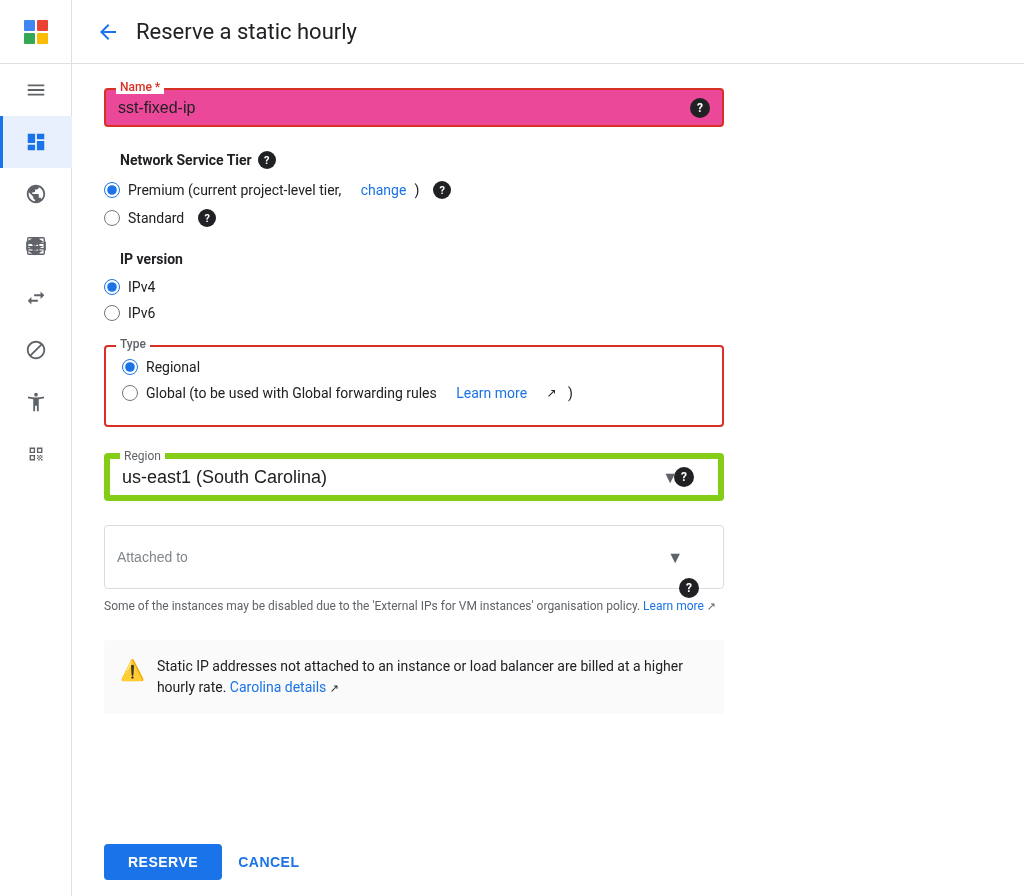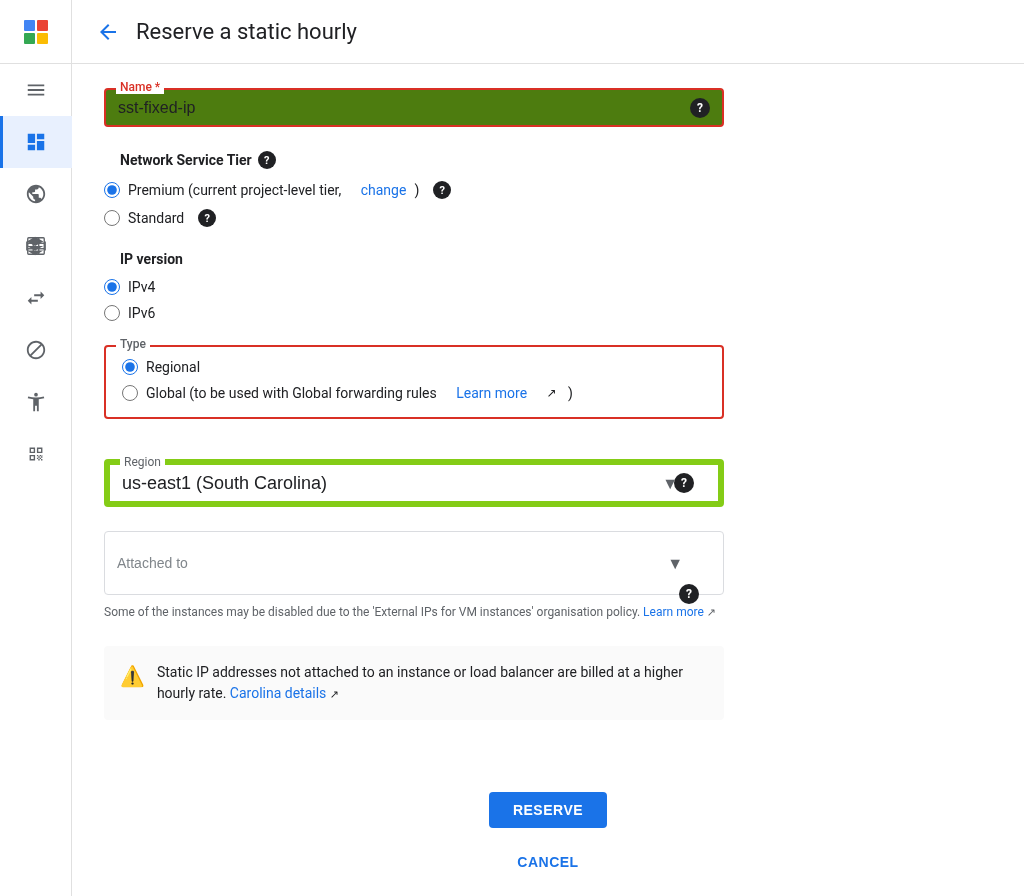--- a/index.html
+++ b/index.html
@@ -92,21 +92,21 @@
       margin-bottom: 24px;
     }
 
     
     .field-container {
       position: relative;
       border: 2px solid #d93025;
       border-radius: 4px;
       padding: 8px 24px 8px 12px;
       max-width: 620px;
-      background: #4d7c0f;
+      background: #ec4899;
     }
     .field-label {
       position: absolute;
       top: -10px;
       left: 10px;
       background: #fff;
       padding: 0 4px;
       font-size: 12px;
       color: #d93025;
       font-weight: 500;
@@ -210,24 +210,24 @@
     .link-text {
       color: #1a73e8;
       cursor: pointer;
       text-decoration: none;
     }
 
     
     .type-section {
       border: 2px solid #d93025;
       border-radius: 4px;
-      padding: 12px 16px 16px 16px;
+      padding: 12px 16px 24px 16px;
       max-width: 620px;
       position: relative;
-      margin-bottom: 40px;
+      margin-bottom: 26px;
     }
     .type-section-label {
       position: absolute;
       top: -10px;
       left: 10px;
       background: #fff;
       padding: 0 4px;
       font-size: 12px;
       color: #5f6368;
       font-weight: 500;
@@ -319,24 +319,22 @@
     .warning-text {
       font-size: 14px;
       color: #202124;
       line-height: 1.5;
     }
 
     
     .footer {
       padding: 16px 32px;
       display: flex;
-      gap: 16px;
       align-items: center;
       border-top: none;
-      flex-direction: column;
     }
     .btn-reserve {
       background: #1a73e8;
       color: #fff;
       border: none;
       border-radius: 4px;
       padding: 10px 24px;
       font-size: 14px;
       font-weight: 700;
       letter-spacing: 0.5px;

